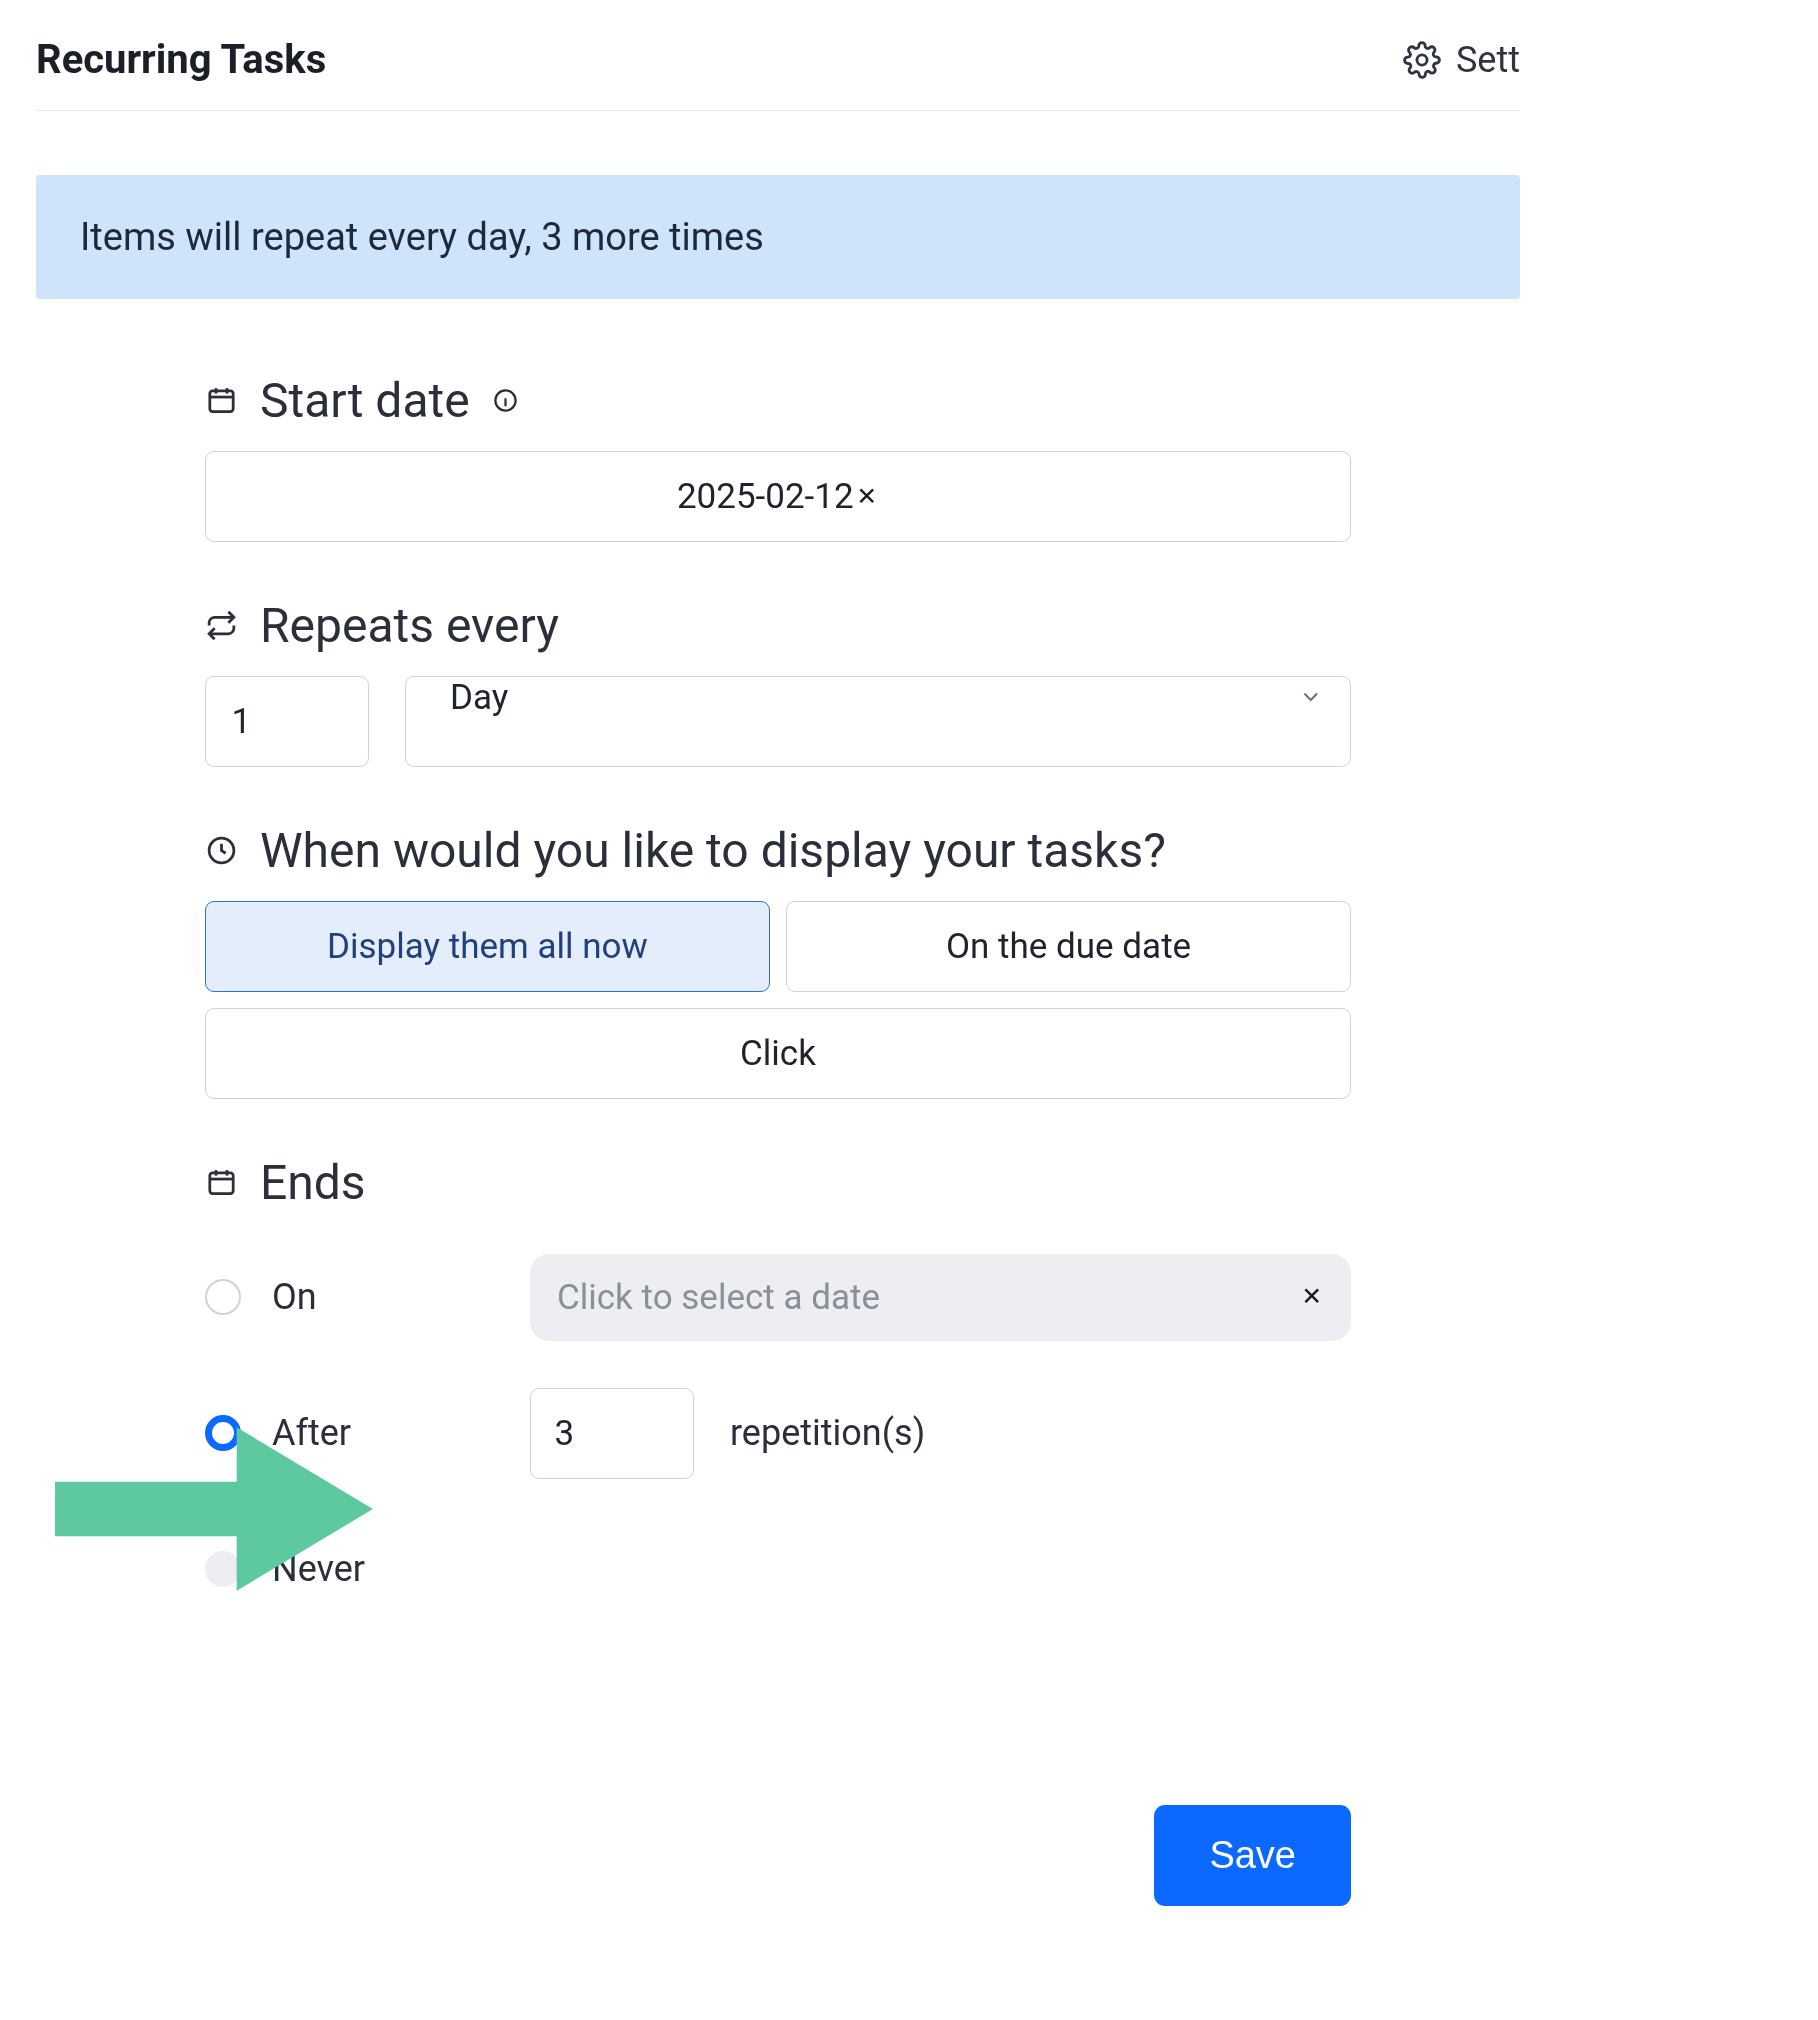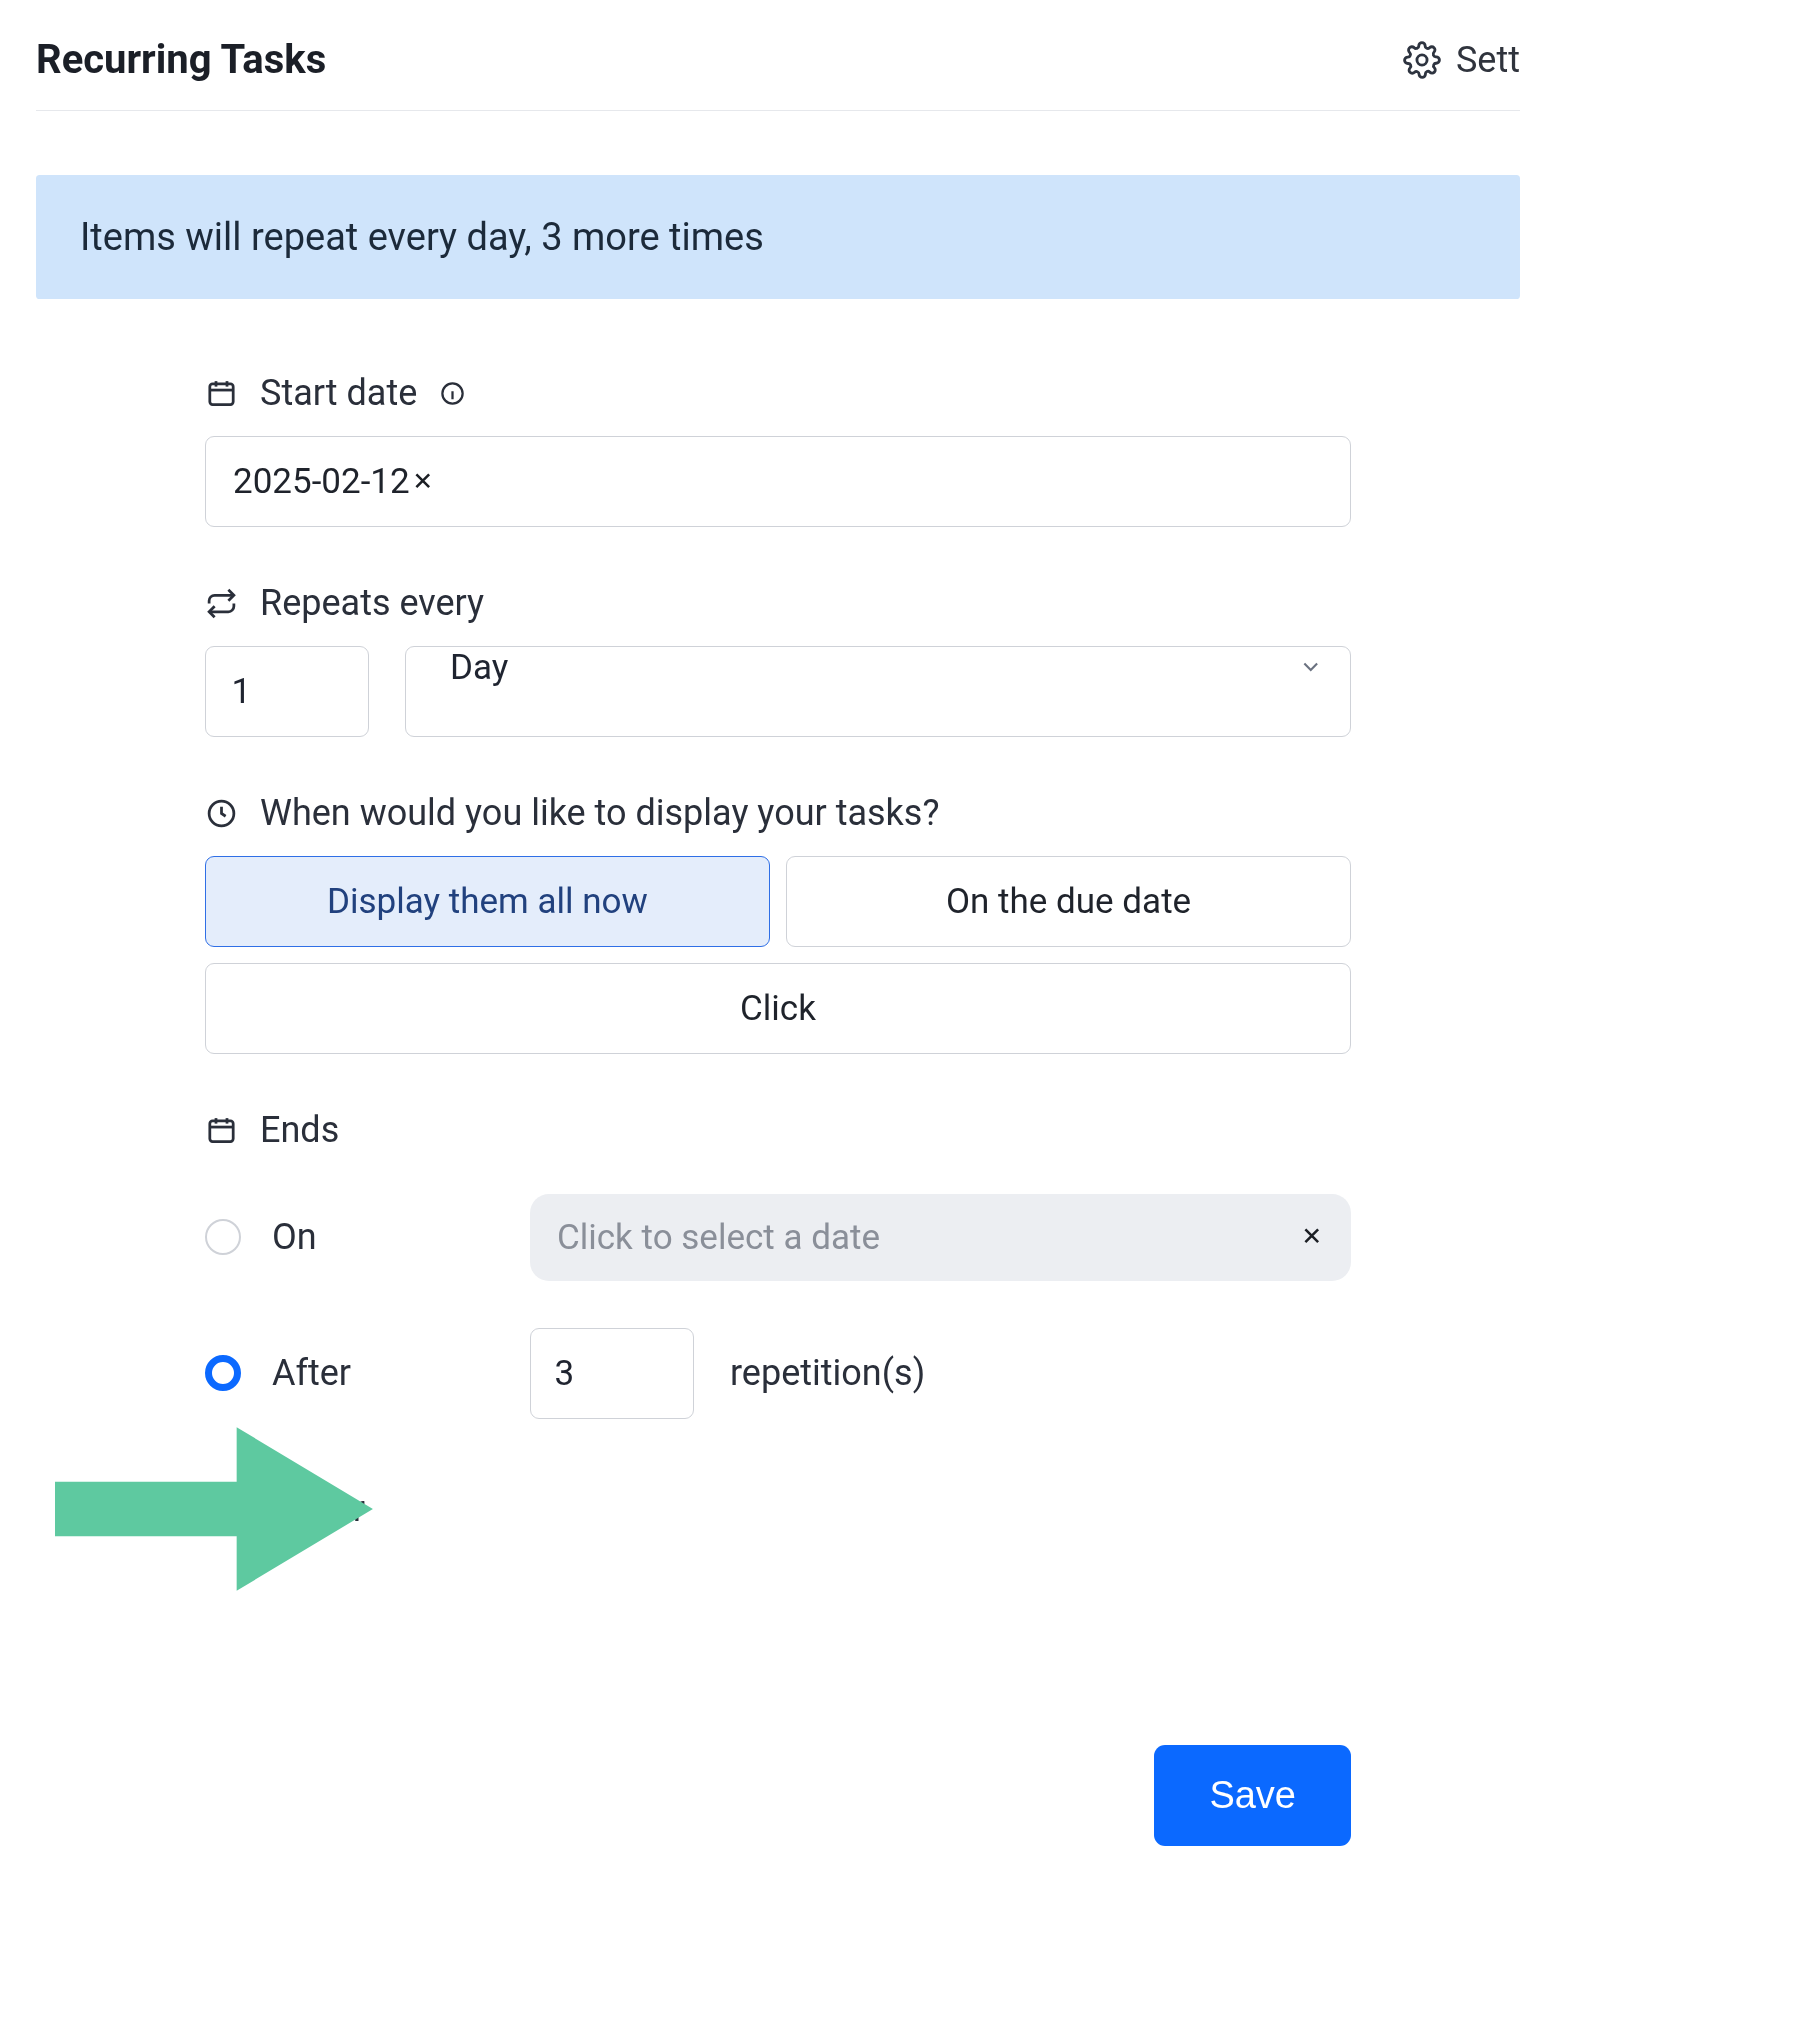--- a/index.html
+++ b/index.html
@@ -56,37 +56,37 @@
   .row {
     display: flex;
     align-items: center;
     gap: 22px;
   }
   .label-row {
     margin-top: 55px;
     margin-bottom: 22px;
   }
   .section-label {
-    font-size: 36px;
+    font-size: 48px;
     color: #2a2f3a;
   }
   .icon {
     width: 33px; height: 33px; color: #2a2f3a; display:inline-block;
   }
 
   .text-input {
     height: 91px;
     border: 0.9px solid #cfd2d8;
     border-radius: 9px;
     padding: 0 27px;
     font-size: 35px;
     color: #1f232b;
     display: flex;
     align-items: center;
-    justify-content: flex-start;
+    justify-content: center;
     background: #fff;
   }
   .text-input.full { width: 100%; }
   .clear-x {
     font-size: 33px;
     color: #1c1f25;
     cursor: pointer;
   }
 
   .repeats-row {

